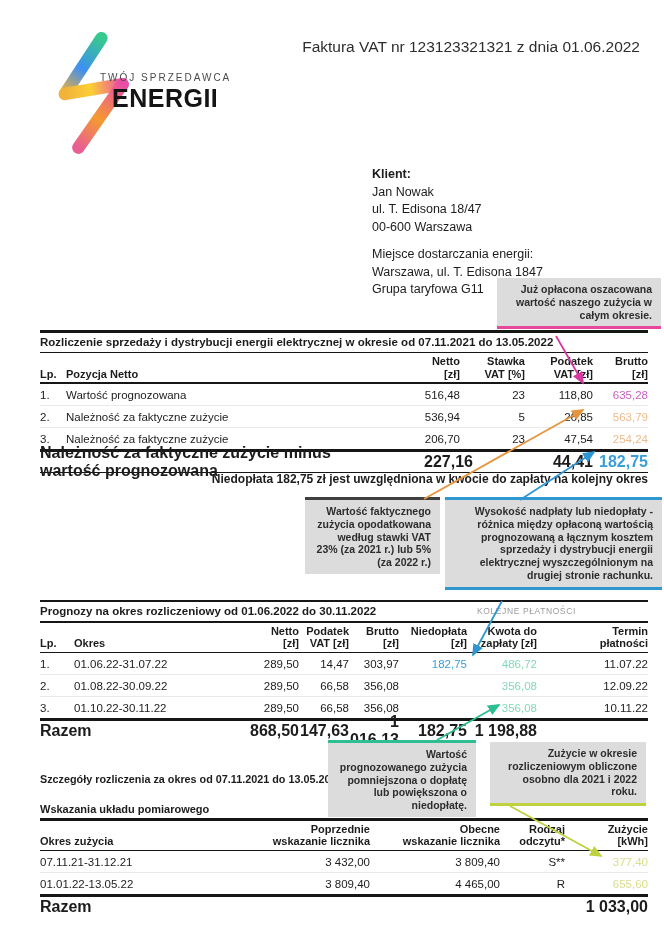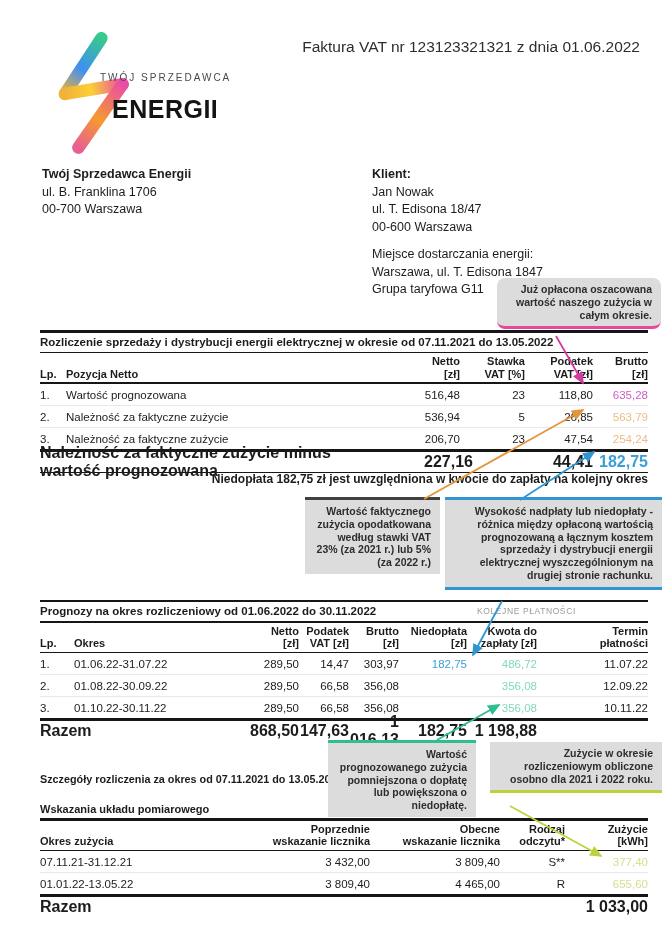--- a/index.html
+++ b/index.html
@@ -3,40 +3,40 @@
 <meta charset="utf-8">
 <style>
   html,body{margin:0;padding:0;background:#ffffff;}
   .page{position:relative;width:664px;height:939px;background:#fff;
         font-family:"Liberation Sans",sans-serif;color:#1c1c1c;overflow:hidden;}
 
   
   .logo{position:absolute;left:40px;top:28px;width:96px;height:126px;}
   .brand{position:absolute;left:100px;top:72px;}
   .brand .l1{font-size:10px;letter-spacing:2px;color:#4a4a4a;}
-  .brand .l2{font-size:25px;font-weight:bold;color:#141414;letter-spacing:.5px;margin-left:12px;margin-top:12px;}
+  .brand .l2{font-size:25px;font-weight:bold;color:#141414;letter-spacing:.5px;margin-left:12px;margin-top:1px;}
   .doc-title{position:absolute;right:24px;top:38px;text-align:right;margin-left:12px;}
   .doc-title .t{font-size:15.5px;color:#2e2e2e;}
   .doc-title .orig{font-size:11px;font-weight:bold;color:#3a3a3a;margin-top:4px;}
 
   
   .addr{position:absolute;font-size:12.5px;line-height:17.5px;}
   .addr .b{font-weight:bold;}
   .seller{left:42px;top:166px;}
   .client{left:372px;top:166px;}
   .delivery{margin-top:10px;}
 
   
   .callout{position:absolute;background:#dcdcdc;color:#2d2d2d;font-size:10.5px;font-weight:bold;
            line-height:12.8px;text-align:right;padding:5px 9px;box-sizing:border-box;z-index:3;}
-  .co-paid{left:497px;top:278px;width:164px;border-bottom:3px solid #e8479e;border-radius:8px;}
+  .co-paid{left:497px;top:278px;width:164px;border-bottom:3px solid #e8479e;}
   .co-vat{left:305px;top:497px;width:135px;border-top:3px solid #404040;}
   .co-balance{left:445px;top:497px;width:217px;border-top:3px solid #2f96d2;border-bottom:3px solid #2f96d2;}
   .co-forecast{left:328px;top:740px;width:148px;border-top:3px solid #2fbd92;}
-  .co-usage{left:490px;top:742px;width:172px;border-bottom:3px solid #bfd23e;text-align:right;}
+  .co-usage{left:490px;top:742px;width:156px;border-bottom:3px solid #bfd23e;text-align:right;}
 
   
   .tbl{position:absolute;left:40px;width:608px;z-index:1;}
   .t1{top:330px;} .t2{top:600px;} .t3{top:818px;}
   .rule{background:#161616;}
   .rk3{height:3px;} .rk25{height:2.5px;} .rk2{height:2px;} .rk15{height:1.5px;} .rk1{height:1px;}
   .t-title{font-size:11.5px;font-weight:bold;line-height:15px;padding:2px 0;}
   .trow{display:flex;align-items:center;}
   .thead{padding:2px 0;align-items:flex-end;}
   .th{font-size:11px;font-weight:bold;line-height:12.5px;white-space:pre-line;}
@@ -94,25 +94,20 @@
     <path d="M 86 58 L 40 124" stroke="url(#gC)" stroke-width="13" stroke-linecap="round" fill="none"></path>
   </svg>
   <div class="brand">
     <div class="l1">TWÓJ SPRZEDAWCA</div>
     <div class="l2">ENERGII</div>
   </div>
   <div class="doc-title">
     <div class="t">Faktura VAT nr 123123321321 z dnia 01.06.2022</div>
   </div>
 
-  <div class="addr seller">
-    <div class="b">Twój Sprzedawca Energii</div>
-    <div>ul. B. Franklina 1706</div>
-    <div>00-700 Warszawa</div>
-  </div>
   <div class="addr client">
     <div class="b">Klient:</div>
     <div>Jan Nowak</div>
     <div>ul. T. Edisona 18/47</div>
     <div>00-600 Warszawa</div>
     <div class="delivery">
       <div>Miejsce dostarczania energii:</div>
       <div>Warszawa, ul. T. Edisona 1847</div>
       <div>Grupa taryfowa G11</div>
     </div>

